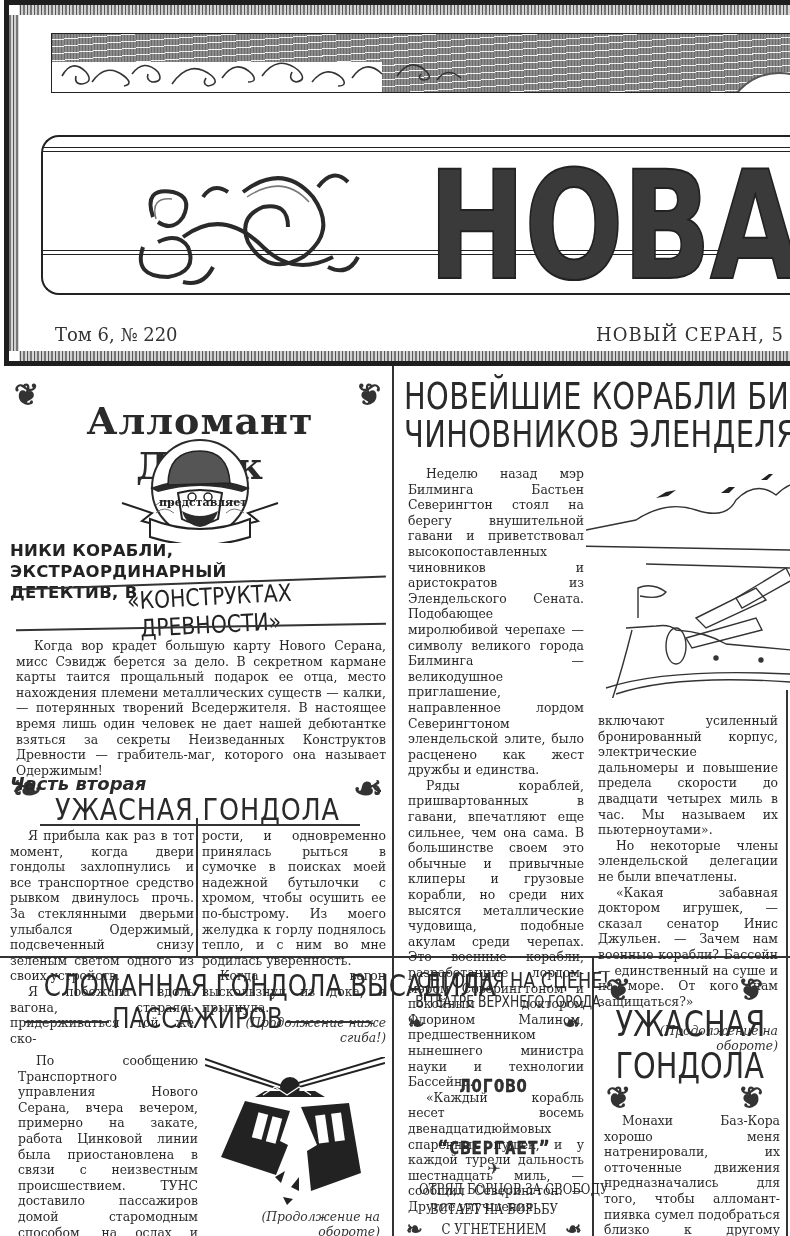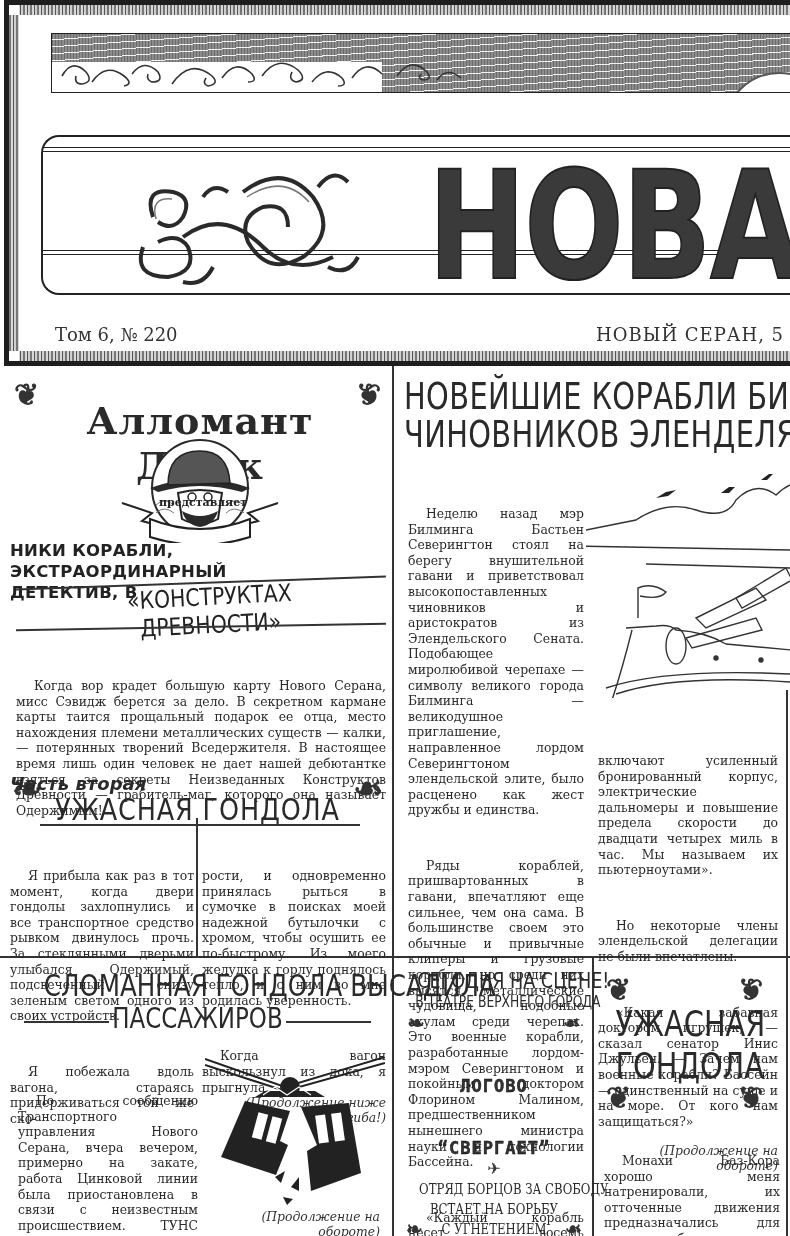--- a/index.html
+++ b/index.html
@@ -60,21 +60,21 @@
     font-family: "DejaVu Serif", serif; font-size: 18px; color: #333;
   }
   .vol-left { position: absolute; left: 14px; bottom: 2px; }
   .vol-right { position: absolute; left: 555px; bottom: 2px; letter-spacing: 1px; }
 
   
   .vrule { position: absolute; background: #333; width: 2px; }
   .hrule { position: absolute; background: #333; height: 2px; }
 
   .section { position: absolute; }
-  .p { font-size: 12.4px; line-height: 15.6px; text-align: justify; text-indent: 18px; hyphens: auto; color: #2a2a2a; margin-top: 40px; }
+  .p { font-size: 12.4px; line-height: 15.6px; text-align: justify; text-indent: 18px; hyphens: auto; color: #2a2a2a; }
   .contd { font-style: italic; font-size: 12.4px; text-align: right; color: #333; }
 
   
   .promo { left: 10px; top: 378px; width: 375px; height: 372px; }
   .swirl { position: absolute; font-size: 30px; color: #333; font-weight: bold; line-height: 1; }
   .jak-title {
     position: absolute; left: 40px; top: 20px; width: 300px; text-align: center;
     font-family: "DejaVu Serif", serif; font-weight: bold; font-size: 38px; color: #2a2a2a;
     letter-spacing: 1px;
   }

